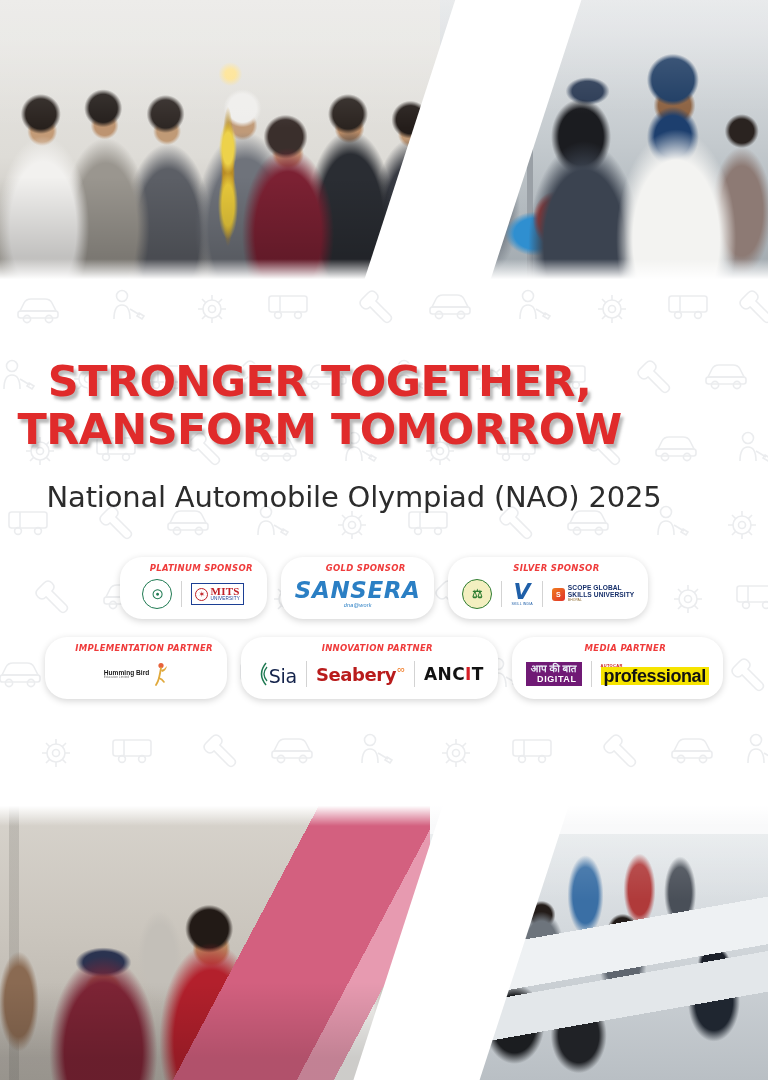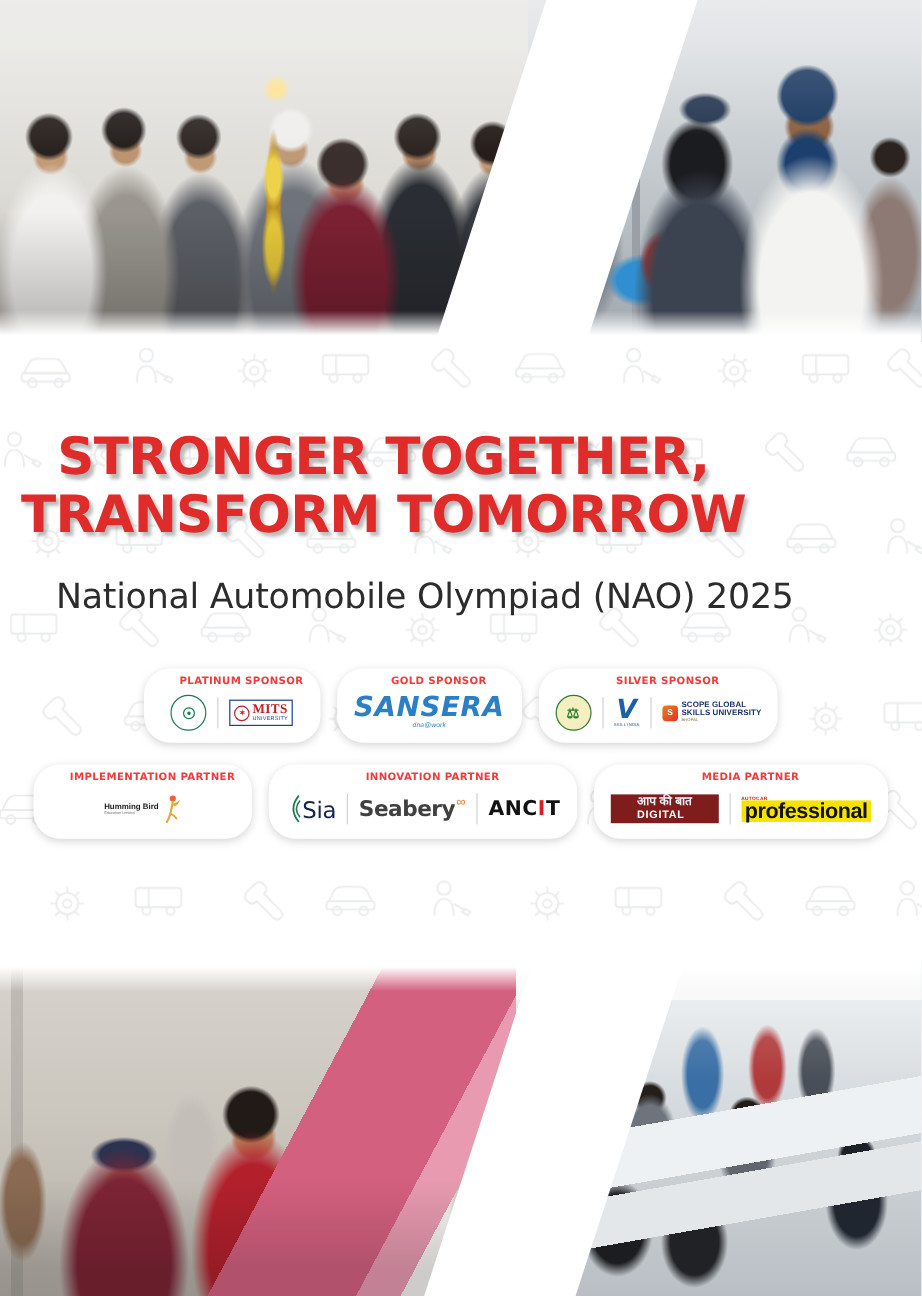--- a/index.html
+++ b/index.html
@@ -288,20 +288,21 @@
     padding: 6px 14px 8px;
     display: flex;
     flex-direction: column;
     align-items: center;
     justify-content: flex-start;
   }
 
   .tier-label {
     font-family: "DejaVu Sans", sans-serif;
     font-weight: 700;
+    font-style: italic;
     font-size: 8.5px;
     letter-spacing: .3px;
     color: #ef3b3b;
     white-space: nowrap;
     margin-bottom: 4px;
     padding-left: 16px;
   }
 
   .logos {
     display: flex;
@@ -401,32 +402,32 @@
   }
   .lg-sia { display: flex; align-items: flex-end; }
   .lg-sia svg { margin-right: 1px; }
   .lg-sia b {
     font-family: "DejaVu Sans", sans-serif; font-weight: 400;
     font-size: 19px; color: #14234b; letter-spacing: -.3px;
   }
   .lg-seabery { display: flex; align-items: flex-start; }
   .lg-seabery b {
     font-family: "DejaVu Sans", sans-serif; font-weight: 700;
-    font-size: 18px; color: #404040; letter-spacing: -.4px; text-align: center;
+    font-size: 18px; color: #b91c1c; letter-spacing: -.4px; text-align: center;
   }
   .lg-seabery span {
     font-size: 11px; color: #f1761d; margin-left: 1px; line-height: 1;
   }
   .lg-ancit b {
     font-family: "DejaVu Sans", sans-serif; font-weight: 700;
     font-size: 17px; color: #121212; letter-spacing: .4px;
   }
   .lg-ancit b em { font-style: normal; color: #d81f26; }
   .lg-aapki {
-    background: #7f1d1d; padding: 2px 22px; text-align: left; line-height: 1.05;
+    background: #701a75; padding: 2px 5px; text-align: right; line-height: 1.05;
   }
   .lg-aapki b {
     display: block; font-size: 10px; color: #e8eef5; font-weight: 700;
   }
   .lg-aapki i {
     display: block; font-style: normal; font-size: 9px;
     color: #ffffff; font-weight: 700; letter-spacing: .6px;
   }
   .lg-autocar { line-height: 1; text-align: left; }
   .lg-autocar i {

